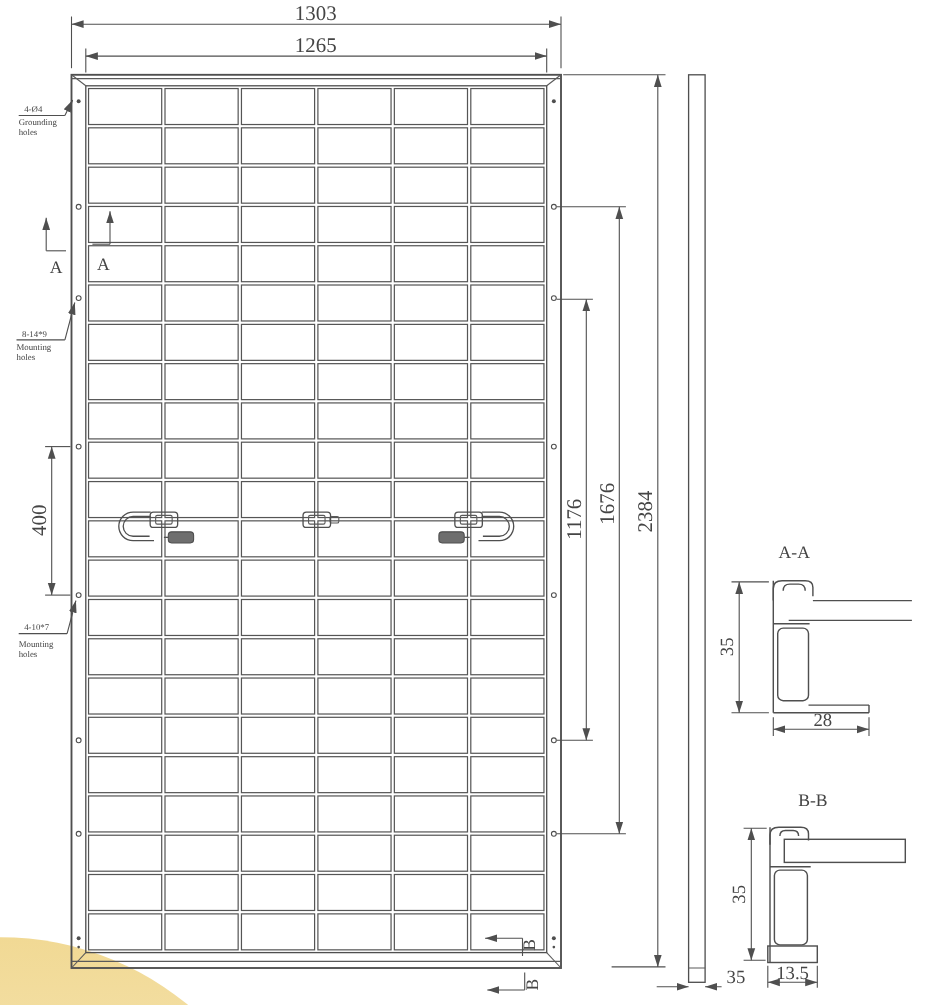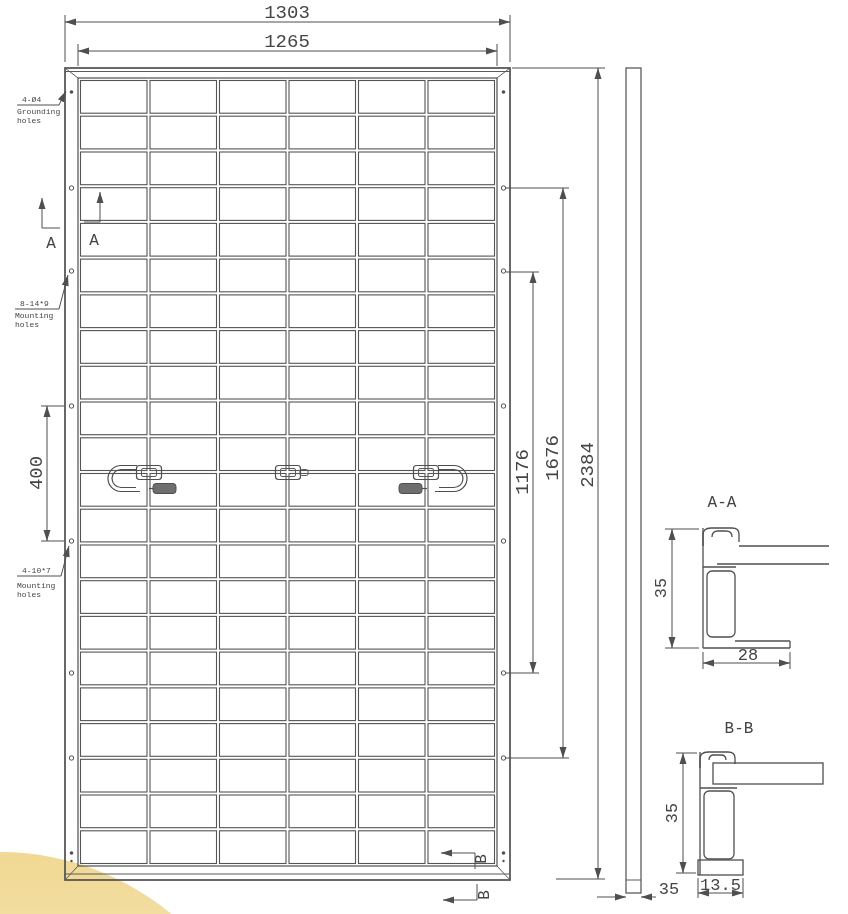--- a/index.html
+++ b/index.html
@@ -1,17 +1,17 @@
 <!DOCTYPE html>
 <html><head>
 <meta charset="utf-8">
 <style>
   html,body{margin:0;padding:0;background:#ffffff;}
   .canvas{position:relative;width:848px;height:914px;background:#fff;overflow:hidden;
-          font-family:Liberation Mono, monospace;}
+          font-family:Liberation Serif, serif;}
   .blob{position:absolute;left:-268px;top:852px;width:536px;height:536px;border-radius:50%;
         background:linear-gradient(to bottom,#f1d994 0%,#f6e7ba 40%,#faf2d8 75%);}
   svg{position:absolute;left:0;top:0;}
   .ln{stroke:#4f4f4f;stroke-width:1.2;fill:none;}
   .lnthick{stroke:#4f4f4f;stroke-width:1.7;fill:none;}
   .lnthin{stroke:#5a5a5a;stroke-width:1;fill:none;}
   .cell{fill:#ffffff;stroke:#555555;stroke-width:1.1;}
   .hole{fill:#ffffff;stroke:#4f4f4f;stroke-width:1;}
   .dot{fill:#4f4f4f;stroke:none;}
   .dim{stroke:#4f4f4f;stroke-width:1;fill:none;}

